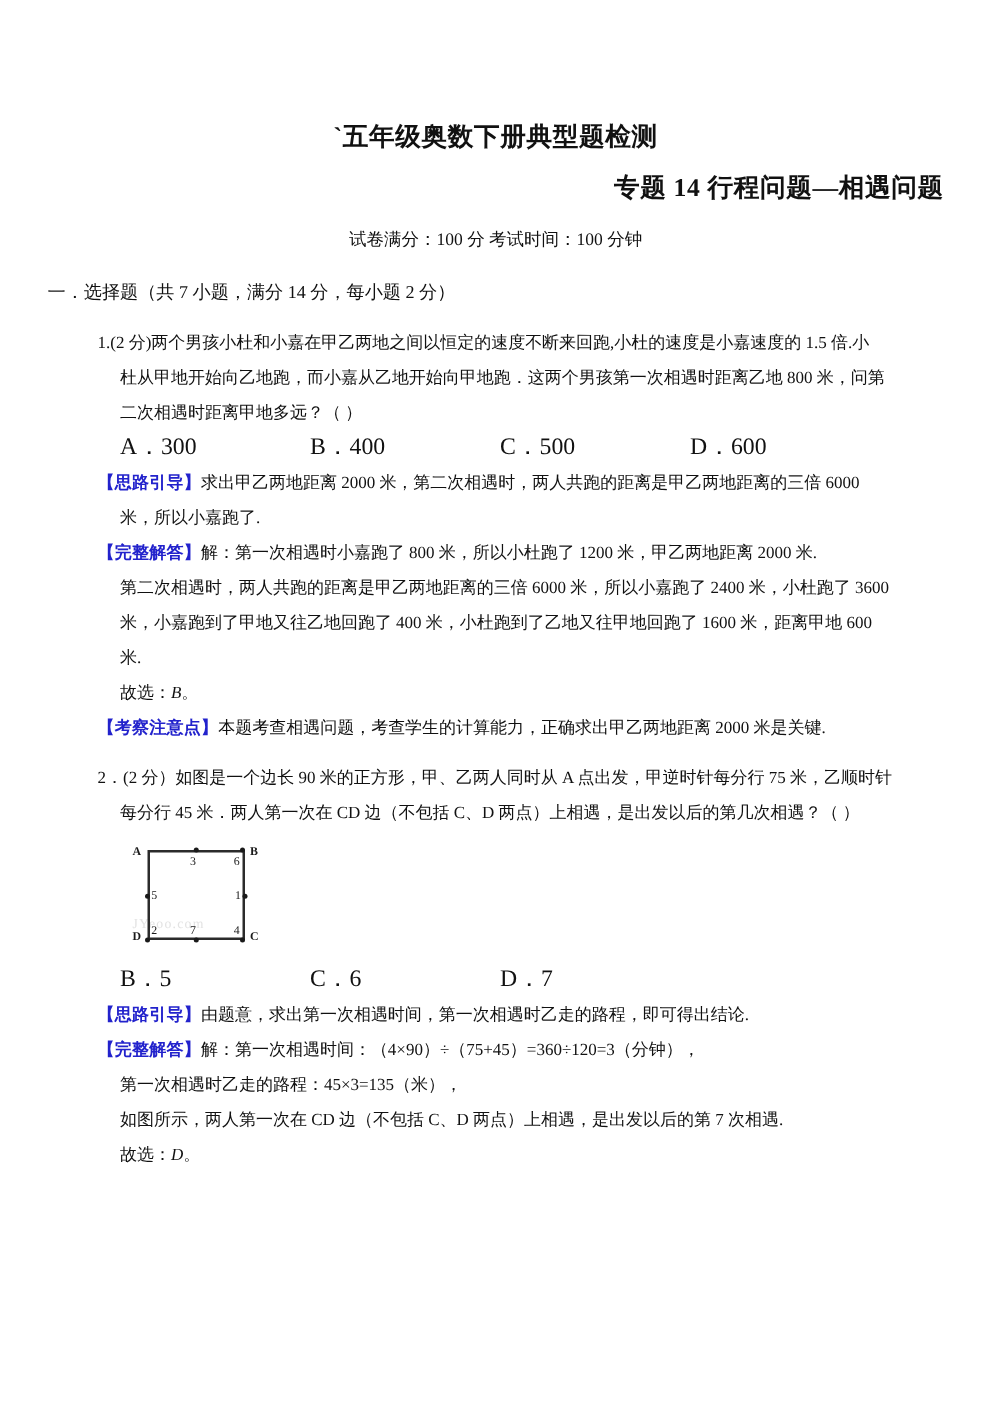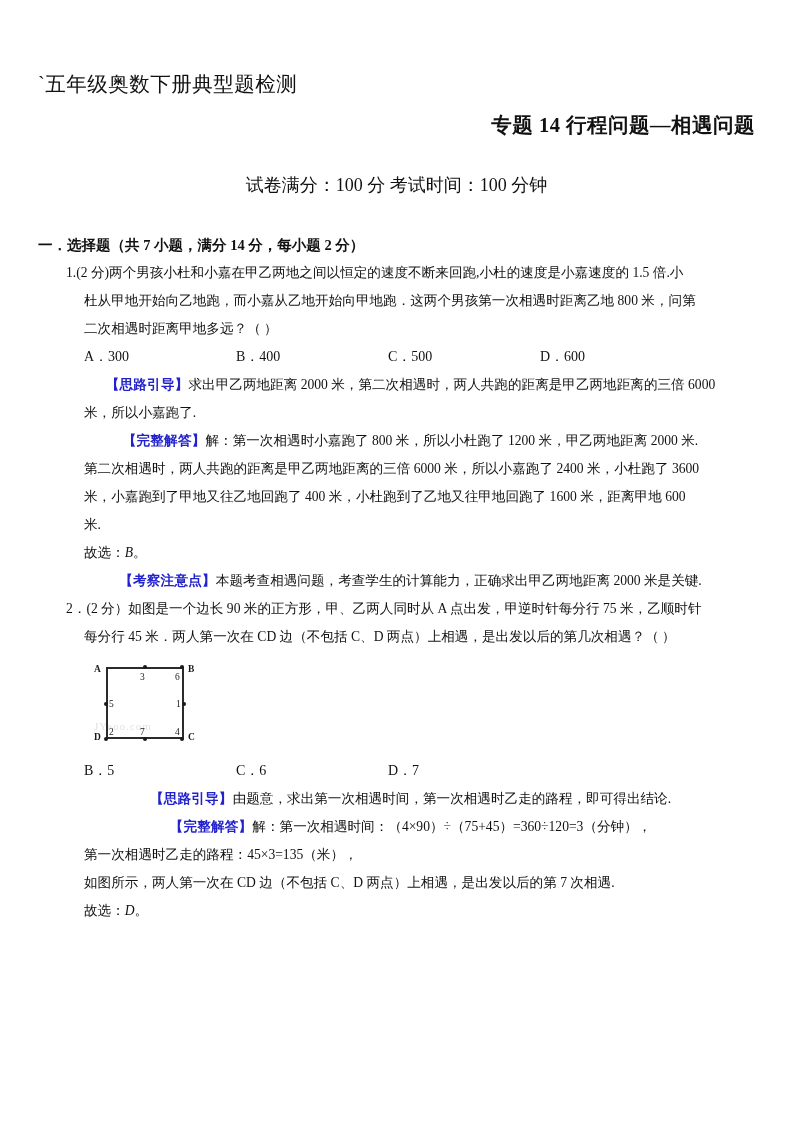--- a/index.html
+++ b/index.html
@@ -18,56 +18,57 @@
   .page {
     width: 793px;
     height: 1122px;
     position: relative;
     box-sizing: border-box;
     padding: 0 38px;
   }
 
   
   .doc-title {
+    text-align: center;
     font-size: 20.5px;
-    font-weight: normal;
+    font-weight: bold;
     letter-spacing: 0.5px;
     margin: 0;
-    padding-top: 72px;
+    padding-top: 98px;
     line-height: 1.25;
   }
   .doc-subtitle {
     text-align: right;
     font-size: 20.5px;
     font-weight: bold;
     letter-spacing: 0.5px;
     margin: 0;
     padding-top: 15px;
     line-height: 1.25;
   }
   .doc-meta {
     text-align: center;
-    font-size: 18px;
-    margin: 16px;
+    font-size: 14px;
+    margin: 0;
     padding-top: 20px;
     line-height: 1.25;
   }
 
   
   .section-head {
     font-size: 14.5px;
-    font-weight: bold;
+    font-weight: normal;
     margin: 0;
     padding-top: 22px;
     padding-bottom: 2px;
     line-height: 1.5;
   }
 
   
-  .q-block { margin: 0; }
+  .q-block { margin: 12px; }
 
   .line {
     font-size: 13.6px;
     line-height: 28px;
     margin: 0;
     white-space: nowrap;
   }
 
   
   .q-first {
@@ -76,27 +77,27 @@
     margin-left: 28px;
   }
   
   .q-cont {
     margin-left: 46px;
   }
   
   .opt-row {
     margin-left: 46px;
     display: flex;
-    font-size: 14px;
+    font-size: 19px;
     line-height: 28px;
   }
   .opt { width: 152px; flex: none; }
 
   
-  .sol-first { margin-left: 28px; text-align: center; }
+  .sol-first { margin-left: 28px; }
   .sol-cont  { margin-left: 46px; }
 
   .tag {
     color: #2222cc;
     font-weight: bold;
     letter-spacing: 0.2px;
   }
   .ital { font-style: italic; }
 
   

